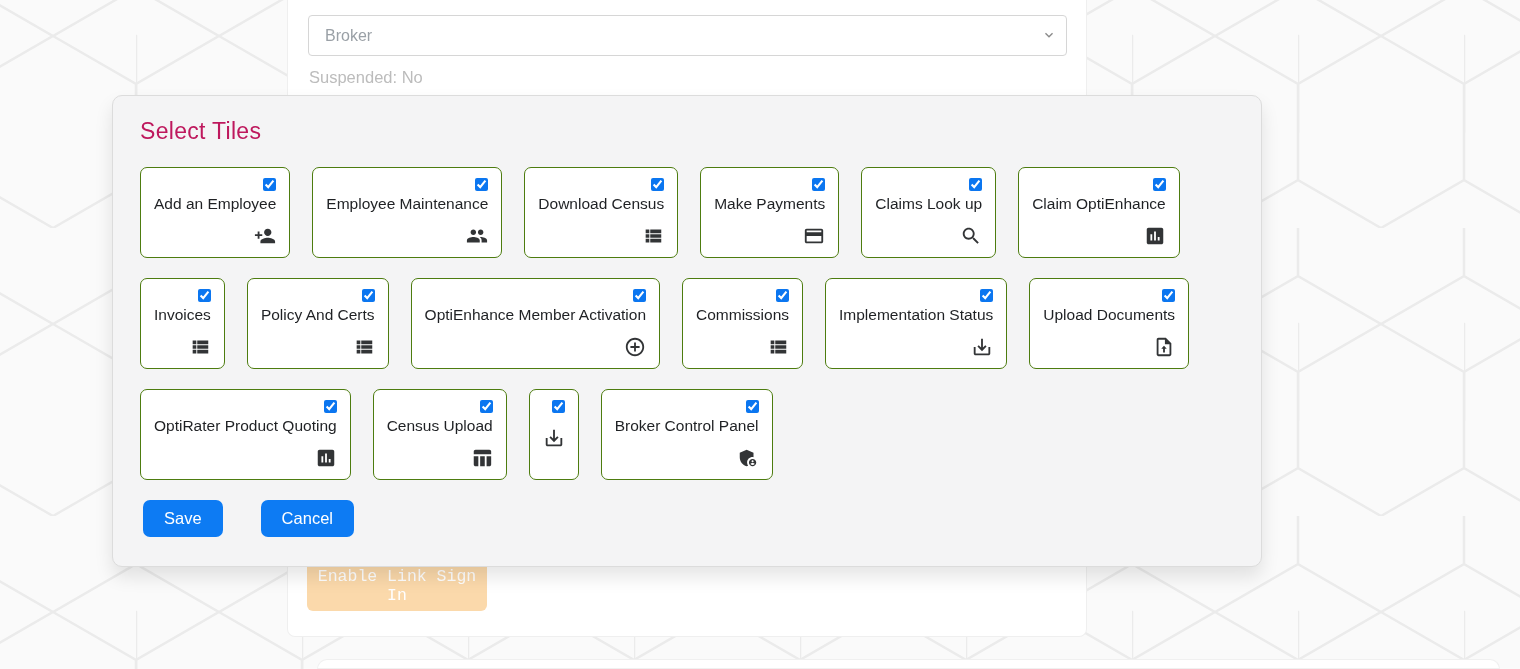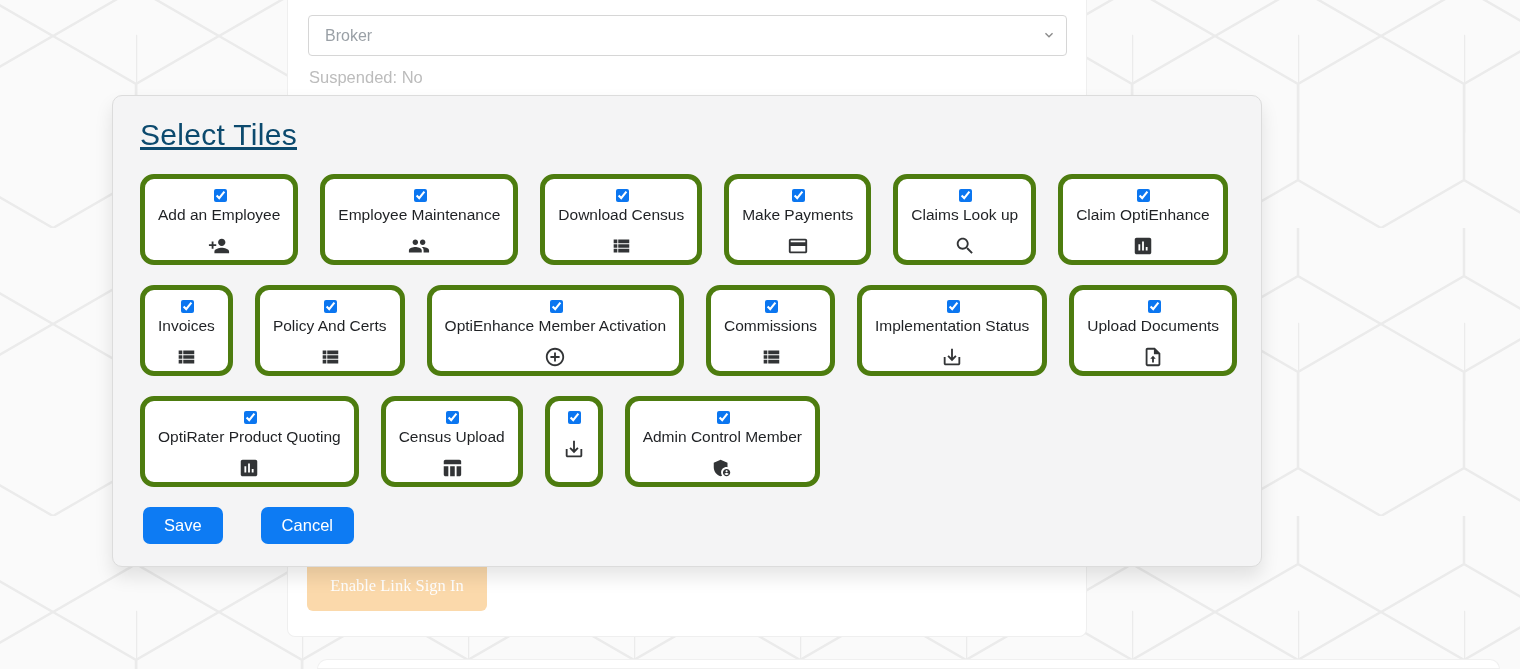--- a/index.html
+++ b/index.html
@@ -25,44 +25,43 @@
     color:#9aa0a6; font-size:16px; padding:9px 16px;
     font-family:"Liberation Sans", sans-serif; outline:none;
   }
   .select-chevron { position:absolute; right:10px; top:12px; pointer-events:none; }
   .suspended-text {
     position:absolute; left:21px; top:68px; font-size:16.5px; color:#bcbcbc;
   }
   .enable-btn {
     position:absolute; left:307px; top:560px; width:180px; height:51px;
     background:#fbd9ab; color:#ffffff; border:none; border-radius:6px;
-    font-size:16.5px; font-family:Liberation Serif, serif; z-index:2;
+    font-size:16.5px; font-family:Liberation Mono, monospace; z-index:2;
   }
   .bottom-card {
     position:absolute; left:317px; top:659px; width:1183px; height:10px;
     background:#ffffff; border:1px solid #f0f0f0; border-radius:10px 10px 0 0; z-index:1;
   }
 
   
   .modal {
     position:absolute; left:112px; top:95px; width:1150px; height:472px;
     background:#f4f4f5; border:1px solid #dcdcdc; border-radius:10px;
     box-shadow:0 10px 18px rgba(0,0,0,0.10);
     padding:14px 27px 20px; z-index:3;
   }
   .modal-title {
-    font-size:30px; font-weight:400; color:#0c4a6e; margin:8px 0 22px 0;
+    font-size:23px; font-weight:400; color:#be185d; margin:8px 0 22px 0;
     letter-spacing:0.3px;
-    text-decoration:underline;
   }
   .tile-row { display:flex; gap:22px; margin-bottom:20px; }
   .tile {
-    background:#ffffff; border:5px solid #4d7c0f; border-radius:14px;
+    background:#ffffff; border:1px solid #4d7c0f; border-radius:7px;
     height:91px; padding:8px 13px 10px;
-    display:flex; flex-direction:column; align-items:center;
+    display:flex; flex-direction:column; align-items:flex-end;
   }
   .tile input[type=checkbox] {
     width:13px; height:13px; margin:2px 0 3px 2px; accent-color:#0b76f0;
   }
   .tile-label { font-size:15.5px; color:#1f2124; line-height:20px; white-space:nowrap; }
   .tile-icon { margin-top:10px; height:24px; display:flex; align-items:center; }
   .btn-row { display:flex; gap:38px; margin-top:0; margin-left:3px; }
   .btn {
     background:#0d7bf3; color:#ffffff; border:none; border-radius:7px;
     font-size:16.5px; padding:9px 21px; font-family:"Liberation Sans", sans-serif;
@@ -241,21 +240,21 @@
         <div class="tile">
           <input type="checkbox" checked="" style="">
           <div class="tile-icon">
             <svg viewBox="0 0 24 24" width="22" height="22" fill="#323436">
               <path d="M19 12v7H5v-7H3v7c0 1.1.9 2 2 2h14c1.1 0 2-.9 2-2v-7h-2zm-6 .67l2.59-2.58L17 11.5l-5 5-5-5 1.41-1.41L11 12.67V3h2v9.67z"></path>
             </svg>
           </div>
         </div>
         <div class="tile">
           <input type="checkbox" checked="" style="">
-          <div class="tile-label">Admin Control Member</div>
+          <div class="tile-label">Broker Control Panel</div>
           <div class="tile-icon">
             <svg viewBox="0 0 24 24" width="22" height="22" fill="#323436">
               <path d="M17 11c.34 0 .67.04 1 .09V6.27L10.5 3 3 6.27v4.91c0 4.54 3.2 8.79 7.5 9.82.55-.13 1.08-.32 1.6-.55-.69-.98-1.1-2.17-1.1-3.45 0-3.31 2.69-6 6-6zm0 2c-2.21 0-4 1.79-4 4s1.79 4 4 4 4-1.79 4-4-1.79-4-4-4zm0 1.38c.62 0 1.12.51 1.12 1.12s-.51 1.12-1.12 1.12-1.12-.51-1.12-1.12.51-1.12 1.12-1.12zm0 5.37c-.93 0-1.74-.46-2.24-1.17.05-.72 1.51-1.08 2.24-1.08s2.19.36 2.24 1.08c-.5.71-1.31 1.17-2.24 1.17z"></path>
             </svg>
           </div>
         </div>
       </div>
     </div>
   <div class="btn-row">
     <button class="btn">Save</button>

